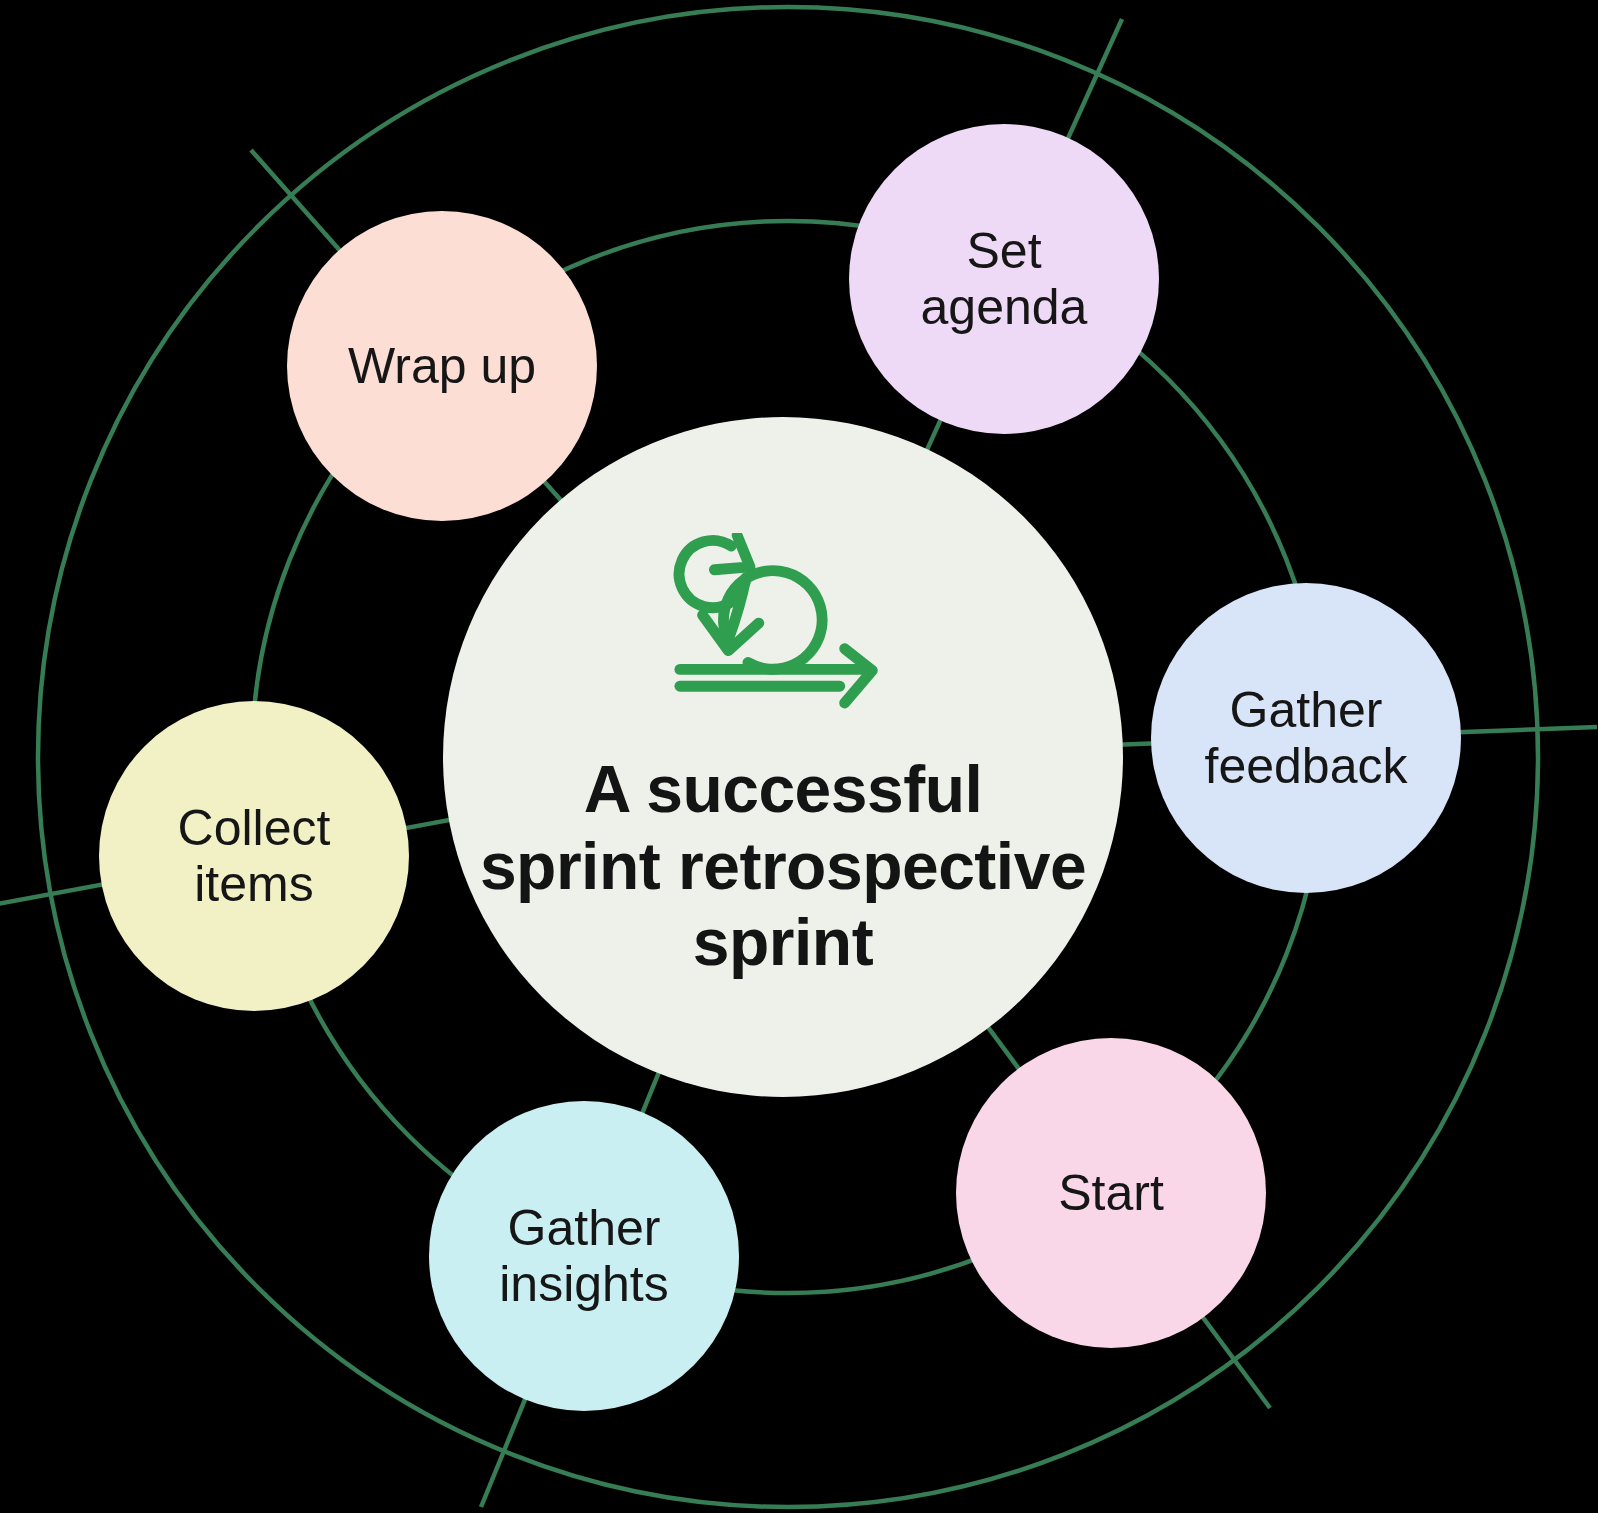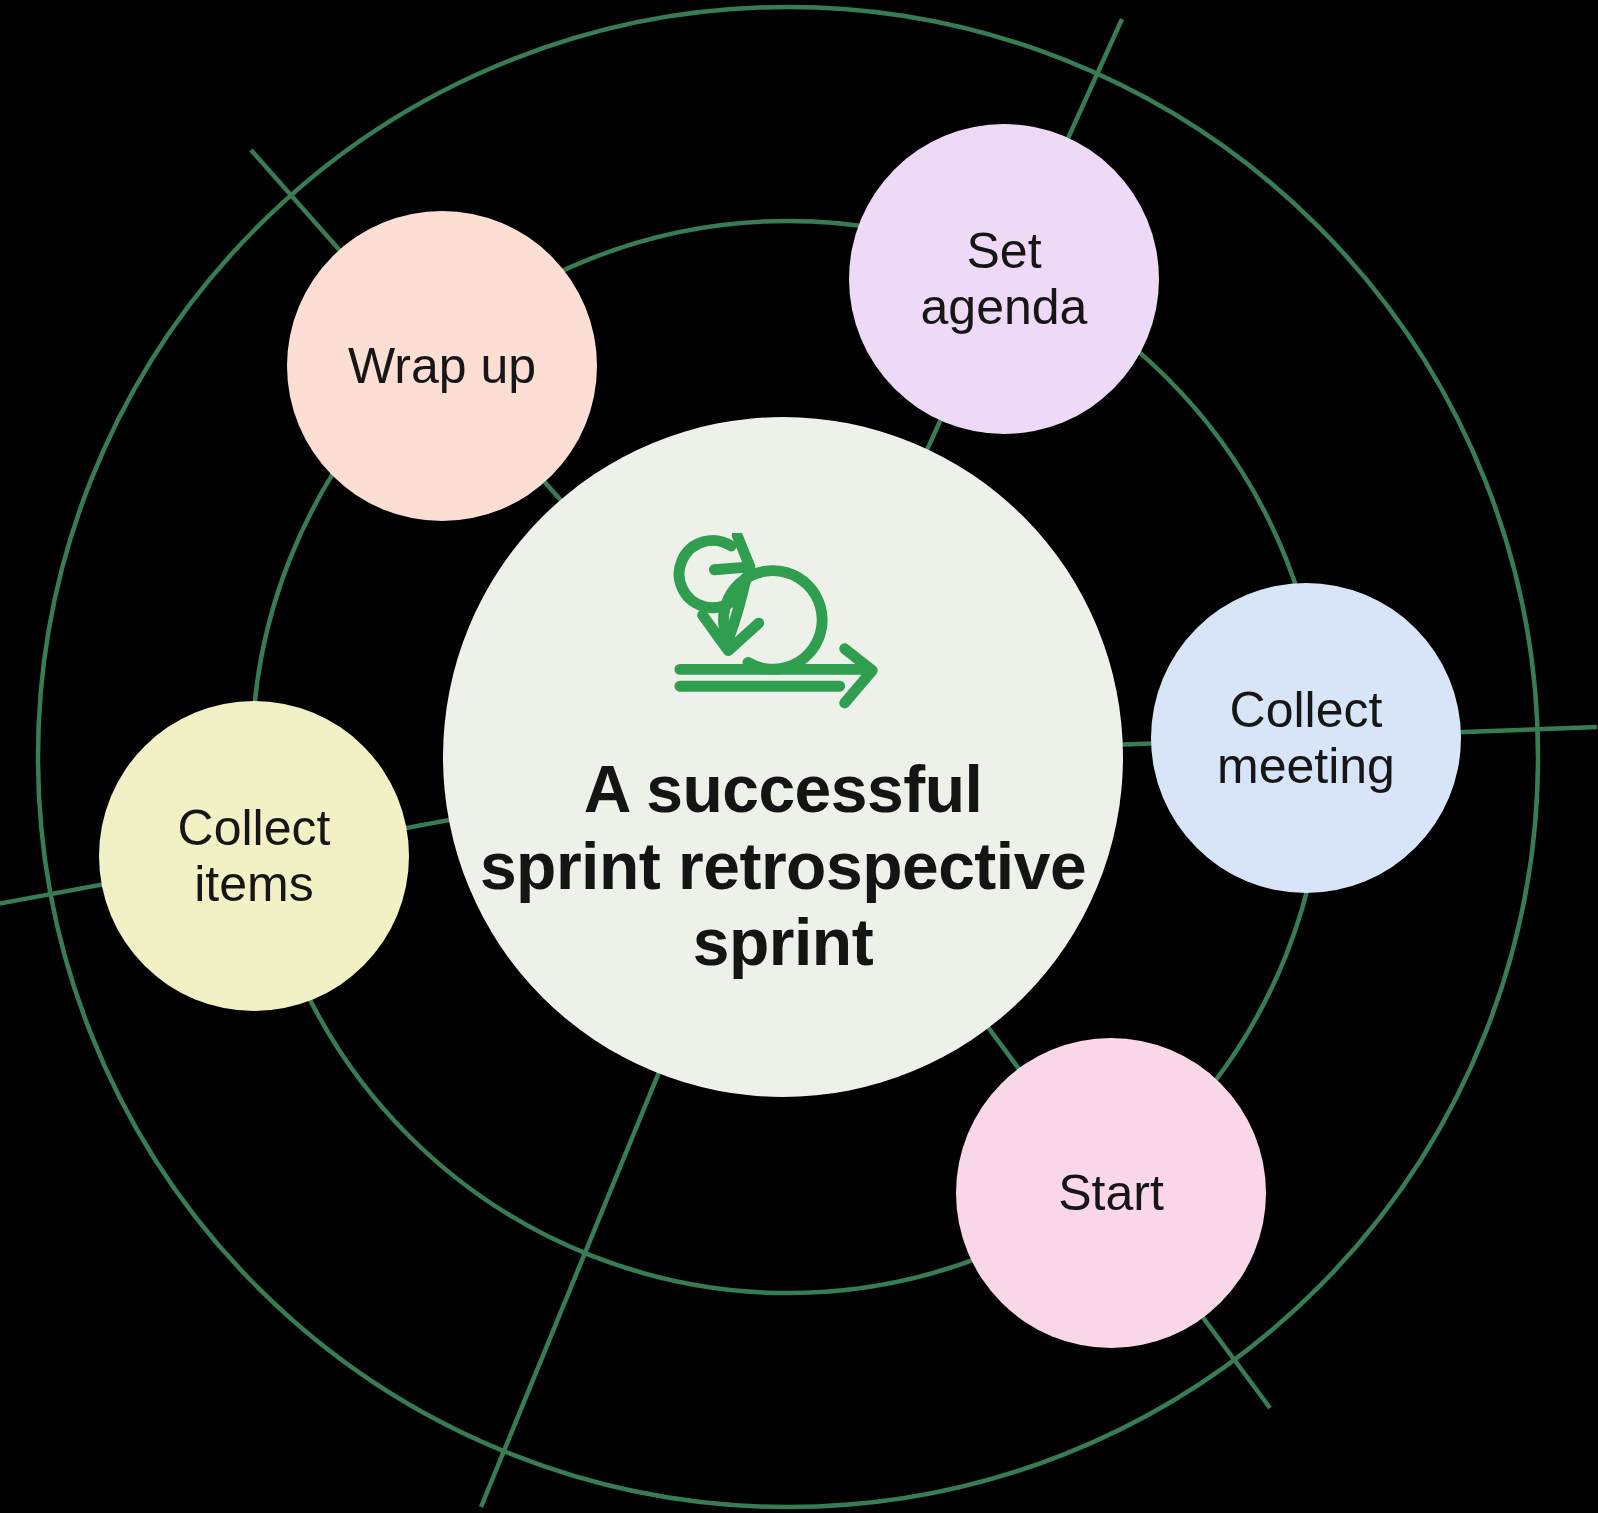--- a/index.html
+++ b/index.html
@@ -64,27 +64,30 @@
       <line x1="788" y1="757" x2="-8" y2="905"></line>
       <line x1="788" y1="757" x2="251" y2="150"></line>
     </g>
   </svg>
 
   <div class="node" style="left: 849px; top: 124px; background-color: rgb(238, 217, 246);">
     <div class="label">Set agenda</div>
   </div>
 
   <div class="node" style="left: 1151px; top: 583px; background-color: rgb(216, 228, 248);">
-    <div class="label">Collect meeting</div>
+    <div class="label">Gather feedback</div>
   </div>
 
   <div class="node" style="left: 956px; top: 1038px; background-color: rgb(250, 215, 232);">
     <div class="label">Start</div>
   </div>
 
+  <div class="node" style="left: 429px; top: 1101px; background-color: rgb(201, 239, 242);">
+    <div class="label">Gather insights</div>
+  </div>
 
   <div class="node" style="left: 99px; top: 701px; background-color: rgb(242, 240, 197);">
     <div class="label">Collect items</div>
   </div>
 
   <div class="node" style="left: 287px; top: 211px; background-color: rgb(252, 222, 212); align-items: center;">
     <div class="label">Wrap up</div>
   </div>
 
   <div class="hub" style="background-color: rgb(238, 241, 233);">

